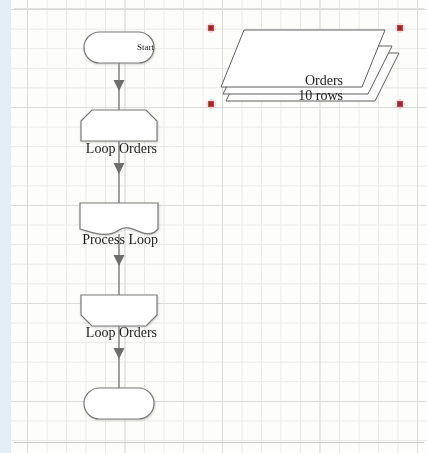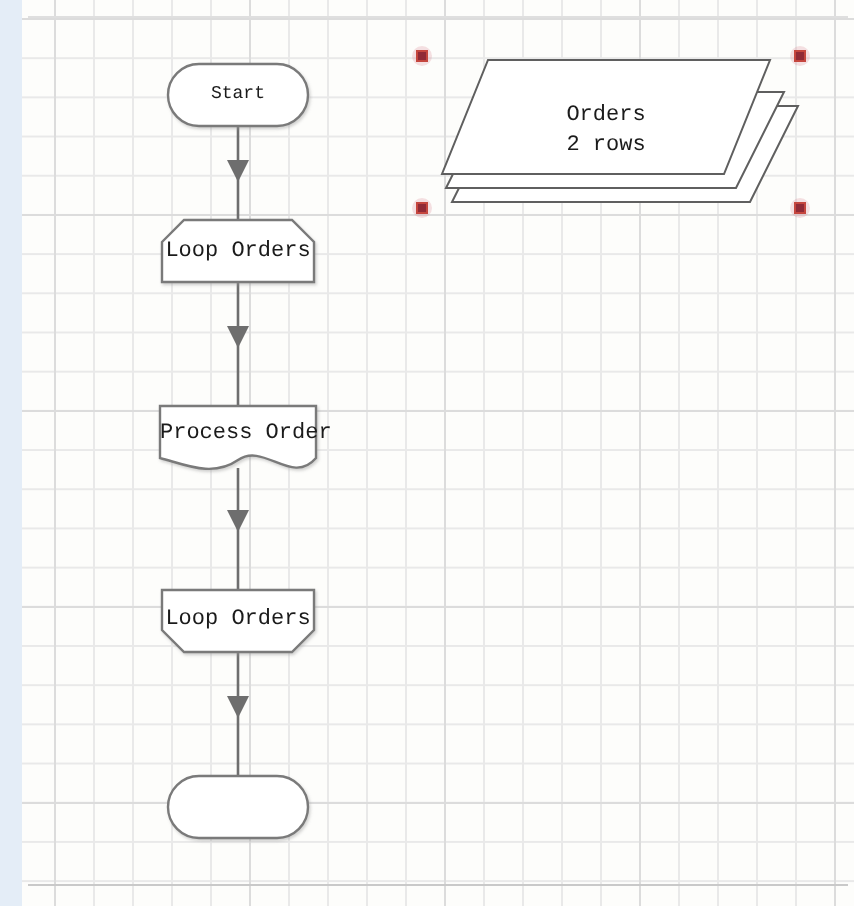--- a/index.html
+++ b/index.html
@@ -92,27 +92,27 @@
     height: 453px;
     z-index: 10;
     pointer-events: none;
   }
   .shape-layer svg { display: block; overflow: visible; }
 
   .node-label {
     position: absolute;
     z-index: 12;
     color: #1b1b1b;
-    font-family: Liberation Mono, monospace;
-    text-align: center;
+    font-family: Liberation Serif, serif;
+    text-align: right;
     white-space: nowrap;
     line-height: 1.25;
     pointer-events: auto;
   }
-  .label-sm { font-size: 11px; }
+  .label-sm { font-size: 14px; margin-top: 20px; }
   .label-md { font-size: 9px; }
 
   .sel-handle {
     position: absolute;
     width: 6px;
     height: 6px;
     background: #7d1520;
     border: 1px solid #c0392b;
     box-sizing: border-box;
     z-index: 20;
@@ -187,27 +187,27 @@
         <polygon points="244,30 385,30 362,87 221,87" fill="#ffffff" stroke="#5f5f5f" stroke-width="1"></polygon>
       </g>
 
     </svg>
   </div>
 
   <div class="node-label label-md" style="left:84px; top:42px; width:70px;">Start</div>
 
   <div class="node-label label-sm" style="left:81px; top:120px; width:76px;">Loop Orders</div>
 
-  <div class="node-label label-sm" style="left:80px; top:211px; width:78px;">Process Order</div>
+  <div class="node-label label-sm" style="left:80px; top:211px; width:78px;">Process Loop</div>
 
   <div class="node-label label-sm" style="left:81px; top:304px; width:76px;">Loop Orders</div>
 
 
   <div class="node-label label-sm" style="left:263px; top:52px; width:80px;">Orders</div>
 
-  <div class="node-label label-sm" style="left:263px; top:67px; width:80px;">2 rows</div>
+  <div class="node-label label-sm" style="left:263px; top:67px; width:80px;">10 rows</div>
 
   <div class="sel-handle" style="left:208px; top:25px;"></div>
   <div class="sel-handle" style="left:397px; top:25px;"></div>
   <div class="sel-handle" style="left:208px; top:101px;"></div>
   <div class="sel-handle" style="left:397px; top:101px;"></div>
 
 </div>
 
 </body></html>

